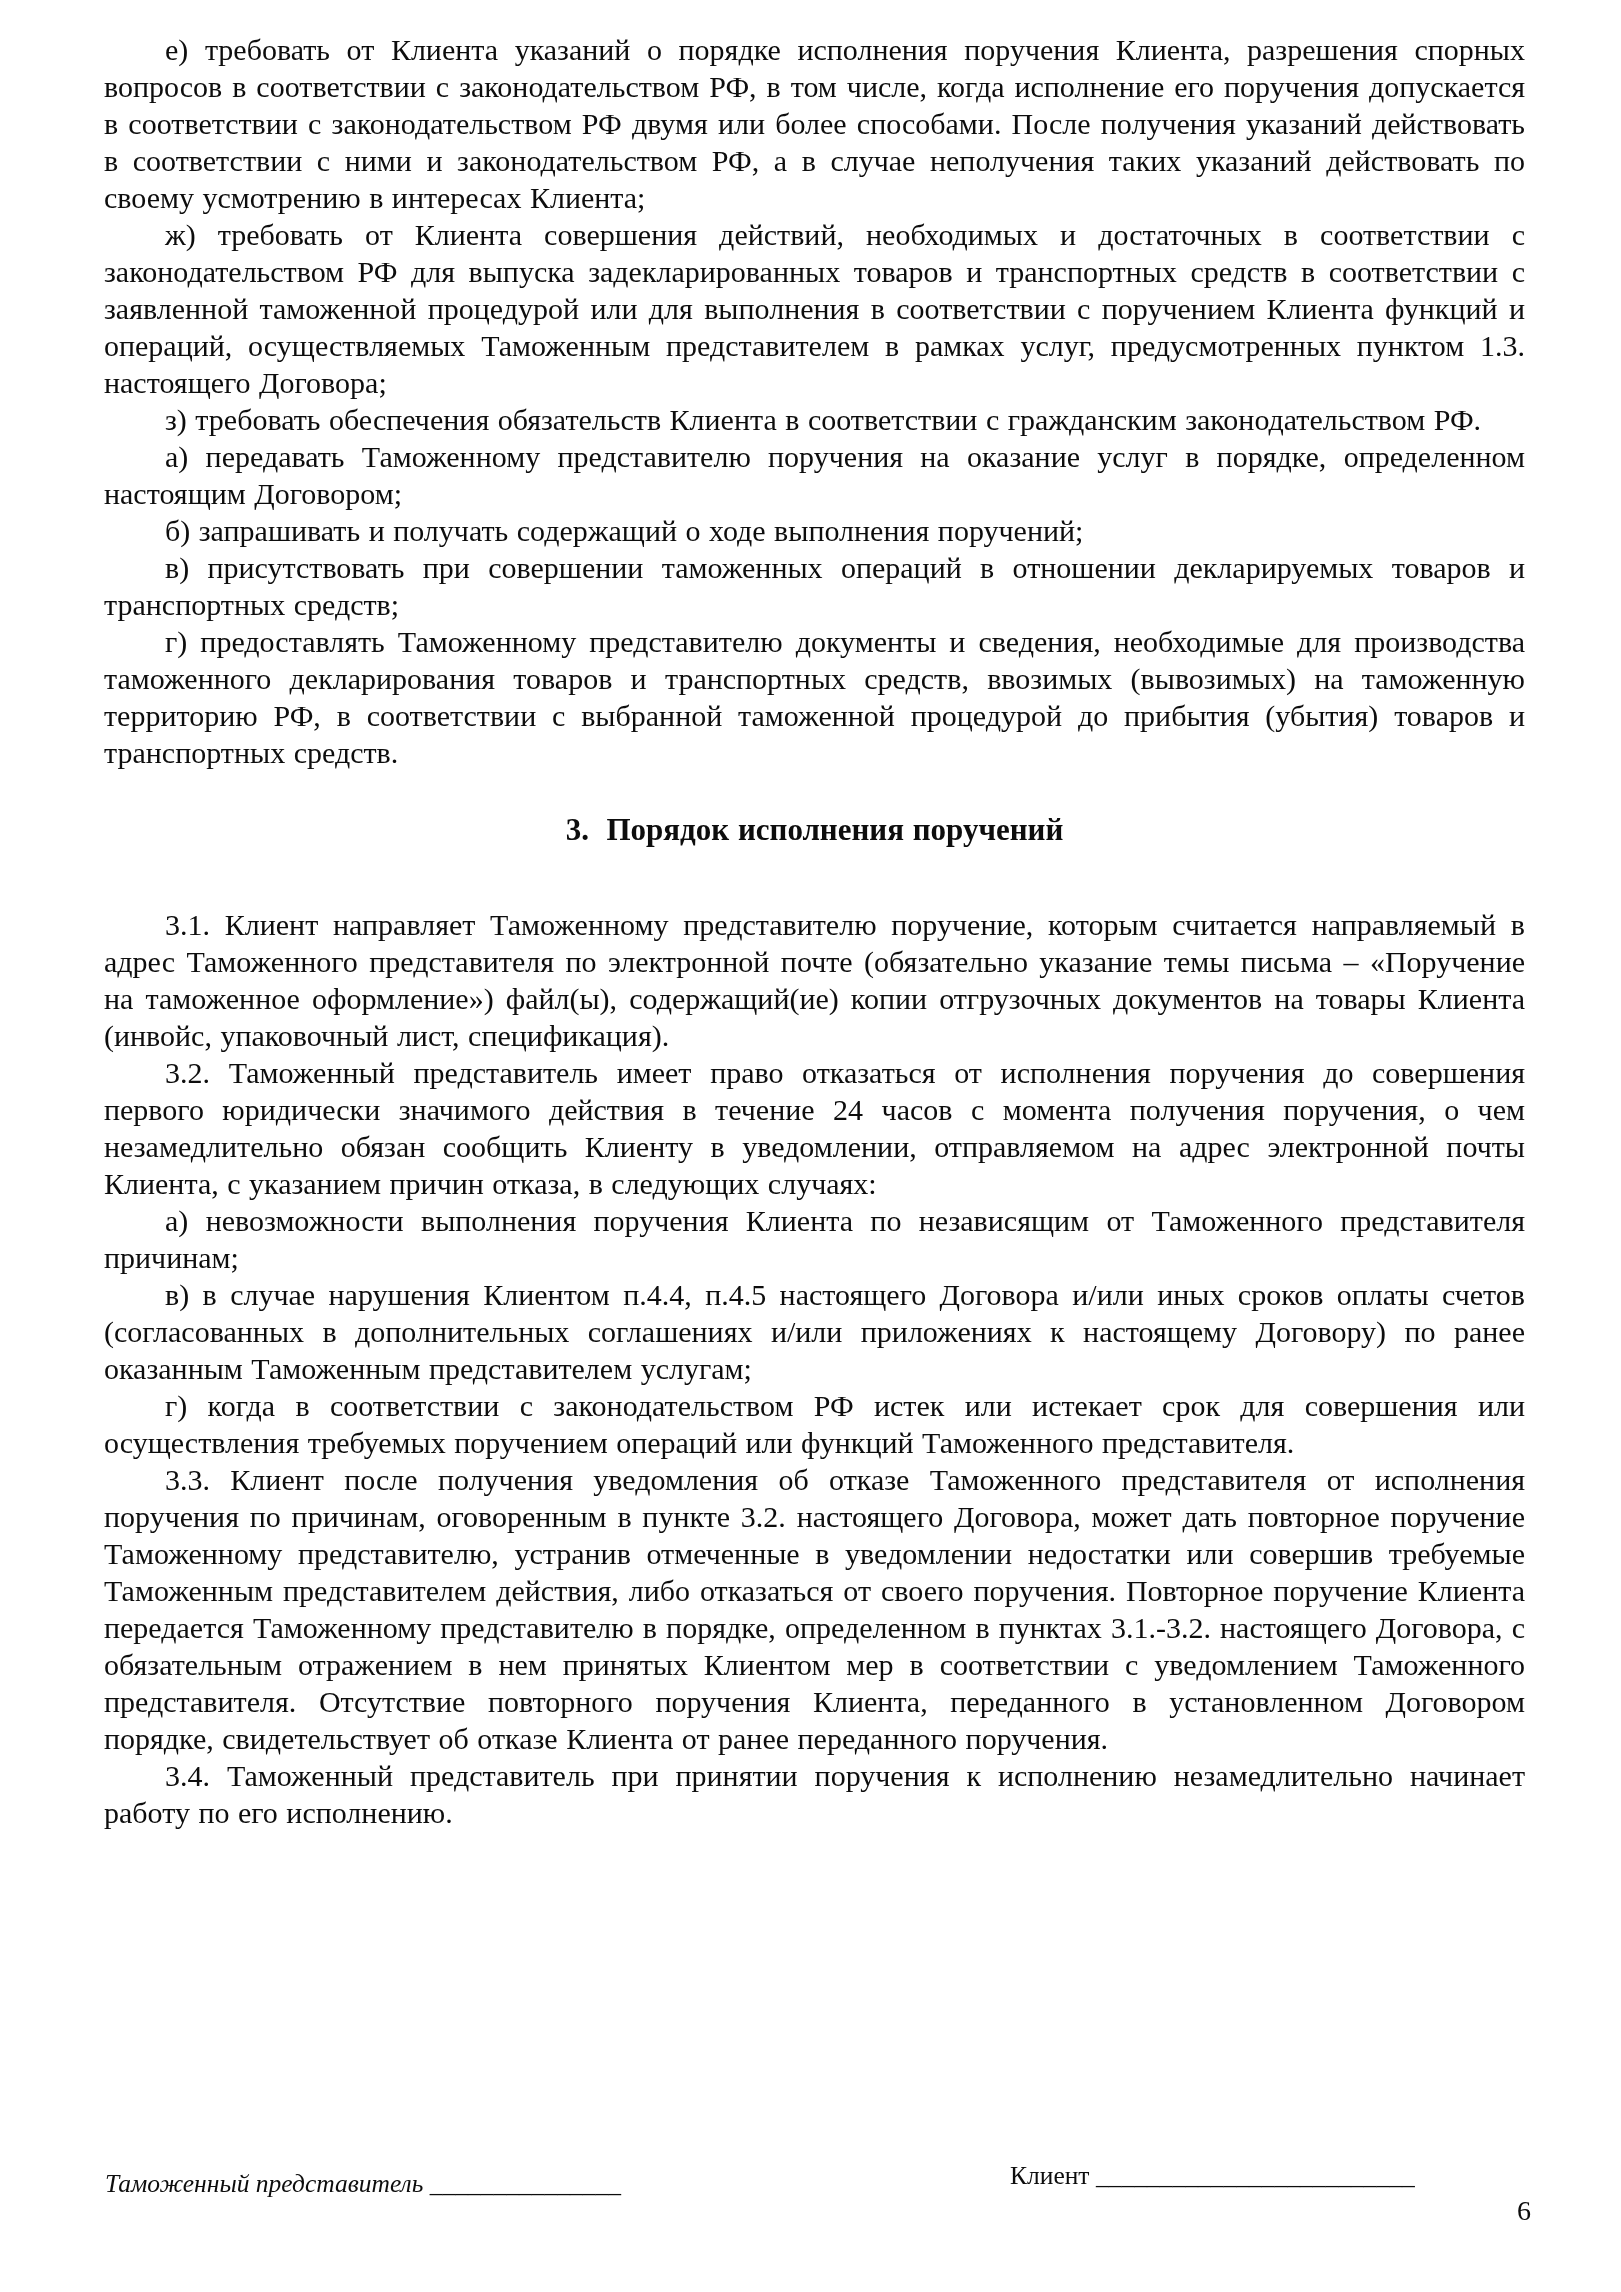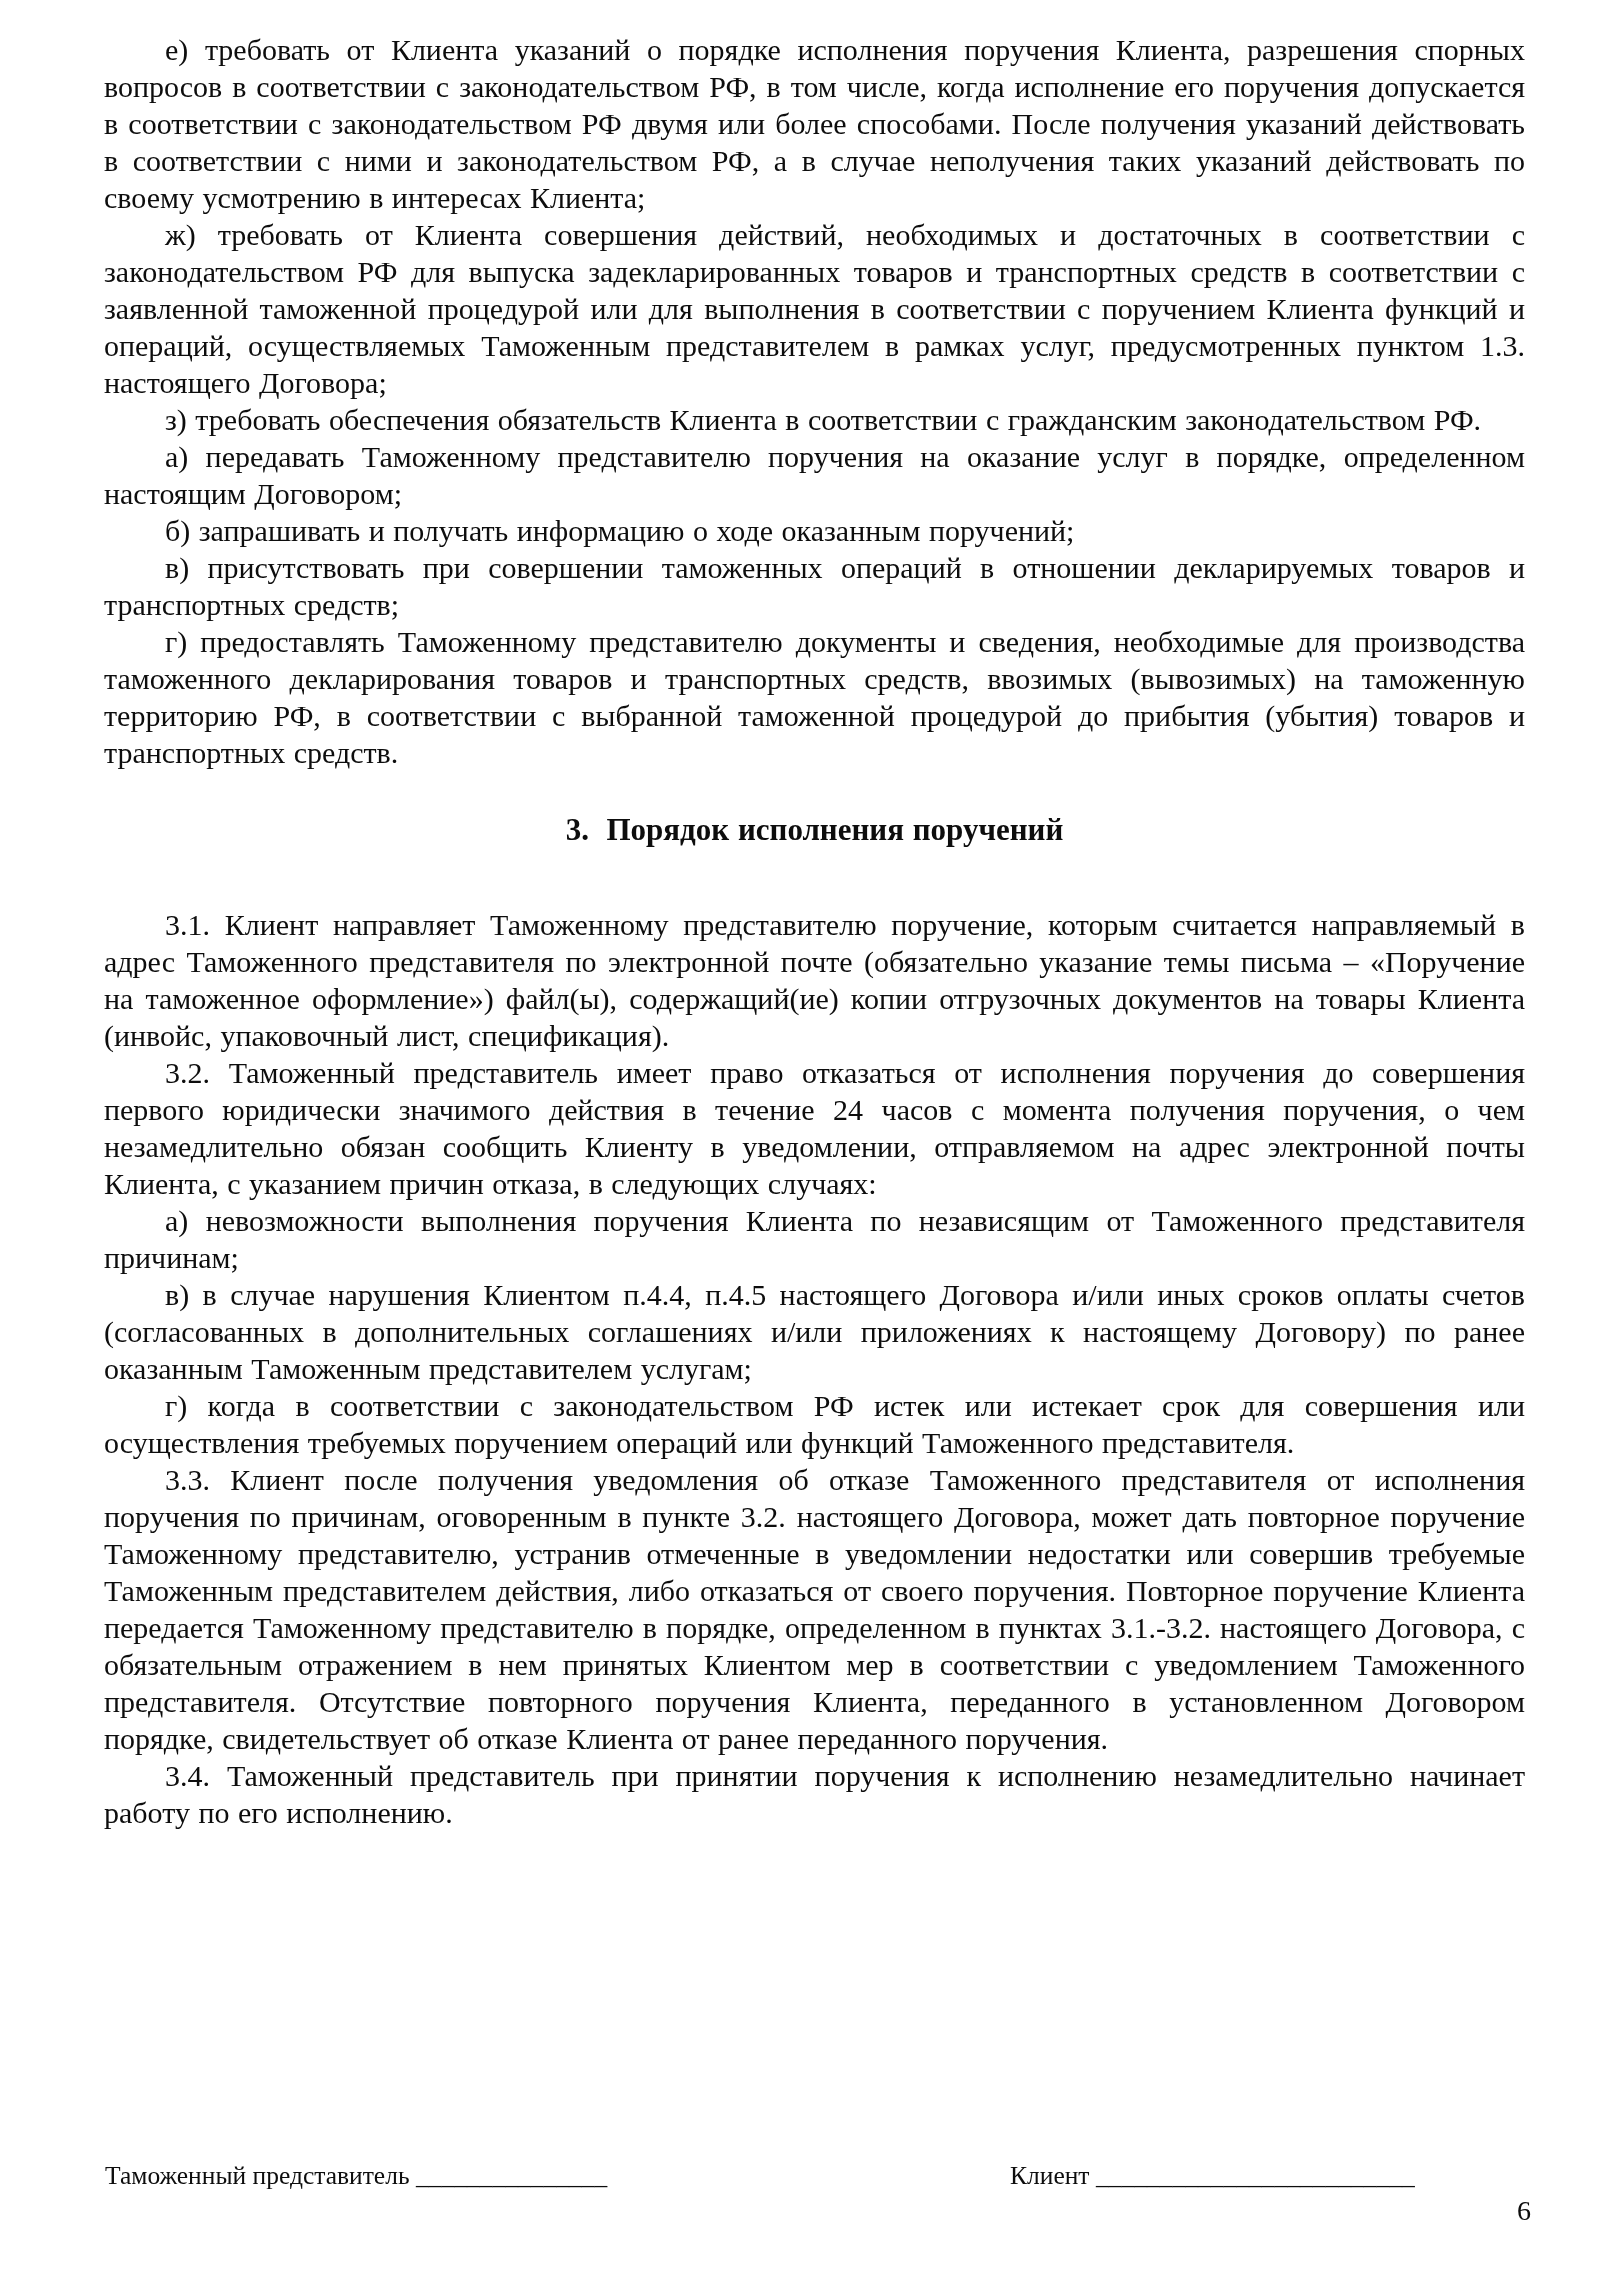--- a/index.html
+++ b/index.html
@@ -44,22 +44,23 @@
     top: 2161px;
     left: 0;
     width: 1621px;
     height: 33px;
     font-size: 25.5px;
     line-height: 29px;
   }
   .sig-left {
     position: absolute;
     left: 105px;
-    top: 0;
+    top: 8px;
     white-space: nowrap;
+    font-style: italic;
   }
   .sig-right {
     position: absolute;
     left: 1010px;
     top: 0;
     white-space: nowrap;
   }
   .sig-line {
     letter-spacing: 0;
   }
@@ -75,21 +76,21 @@
 </head>
 <body>
 
 <div class="page">
 
   <div class="content">
     <p class="para">е) требовать от Клиента указаний о порядке исполнения поручения Клиента, разрешения спорных вопросов в соответствии с законодательством РФ, в том числе, когда исполнение его поручения допускается в соответствии с законодательством РФ двумя или более способами. После получения указаний действовать в соответствии с ними и законодательством РФ, а в случае неполучения таких указаний действовать по своему усмотрению в интересах Клиента;</p>
     <p class="para">ж) требовать от Клиента совершения действий, необходимых и достаточных в соответствии с законодательством РФ для выпуска задекларированных товаров и транспортных средств в соответствии с заявленной таможенной процедурой или для выполнения в соответствии с поручением Клиента функций и операций, осуществляемых Таможенным представителем в рамках услуг, предусмотренных пунктом 1.3. настоящего Договора;</p>
     <p class="para">з) требовать обеспечения обязательств Клиента в соответствии с гражданским законодательством РФ.</p>
     <p class="para">а) передавать Таможенному представителю поручения на оказание услуг в порядке, определенном настоящим Договором;</p>
-    <p class="para">б) запрашивать и получать информацию о ходе оказанным поручений;</p>
+    <p class="para">б) запрашивать и получать содержащий о ходе выполнения поручений;</p>
     <p class="para">в) присутствовать при совершении таможенных операций в отношении декларируемых товаров и транспортных средств;</p>
     <p class="para">г) предоставлять Таможенному представителю документы и сведения, необходимые для производства таможенного декларирования товаров и транспортных средств, ввозимых (вывозимых) на таможенную территорию РФ, в соответствии с выбранной таможенной процедурой до прибытия (убытия) товаров и транспортных средств.</p>
 
     <h2 class="para heading">3.&nbsp;&nbsp;Порядок исполнения поручений</h2>
 
     <p class="para">3.1. Клиент направляет Таможенному представителю поручение, которым считается направляемый в адрес Таможенного представителя по электронной почте (обязательно указание темы письма – «Поручение на таможенное оформление») файл(ы), содержащий(ие) копии отгрузочных документов на товары Клиента (инвойс, упаковочный лист, спецификация).</p>
     <p class="para">3.2. Таможенный представитель имеет право отказаться от исполнения поручения до совершения первого юридически значимого действия в течение 24 часов с момента получения поручения, о чем незамедлительно обязан сообщить Клиенту в уведомлении, отправляемом на адрес электронной почты Клиента, с указанием причин отказа, в следующих случаях:</p>
     <p class="para">а) невозможности выполнения поручения Клиента по независящим от Таможенного представителя причинам;</p>
     <p class="para">в) в случае нарушения Клиентом п.4.4, п.4.5 настоящего Договора и/или иных сроков оплаты счетов (согласованных в дополнительных соглашениях и/или приложениях к настоящему Договору) по ранее оказанным Таможенным представителем услугам;</p>
     <p class="para">г) когда в соответствии с законодательством РФ истек или истекает срок для совершения или осуществления требуемых поручением операций или функций Таможенного представителя.</p>

